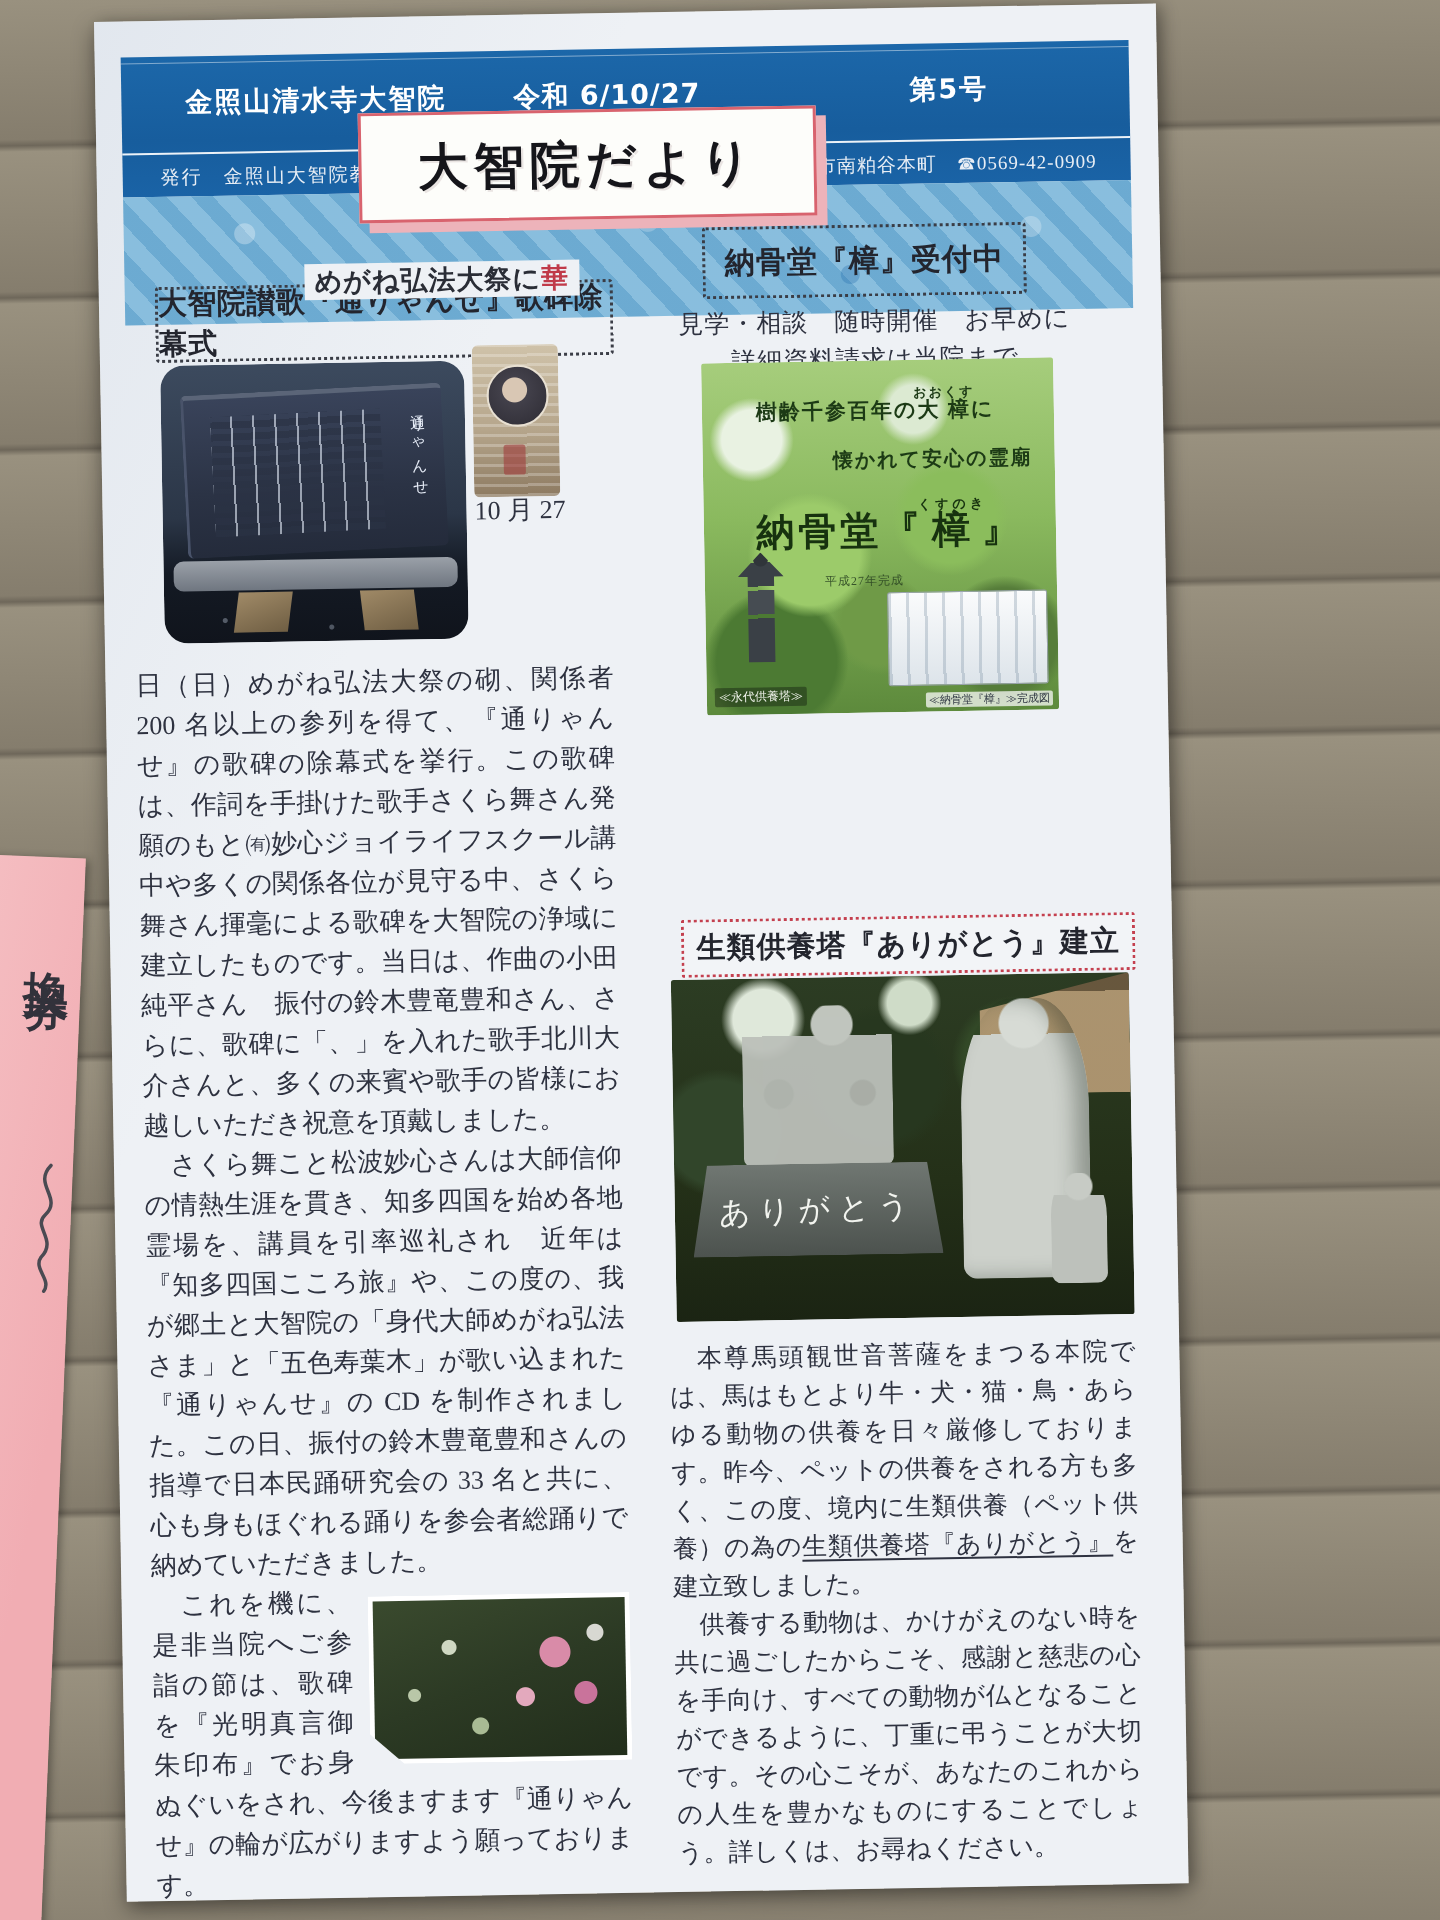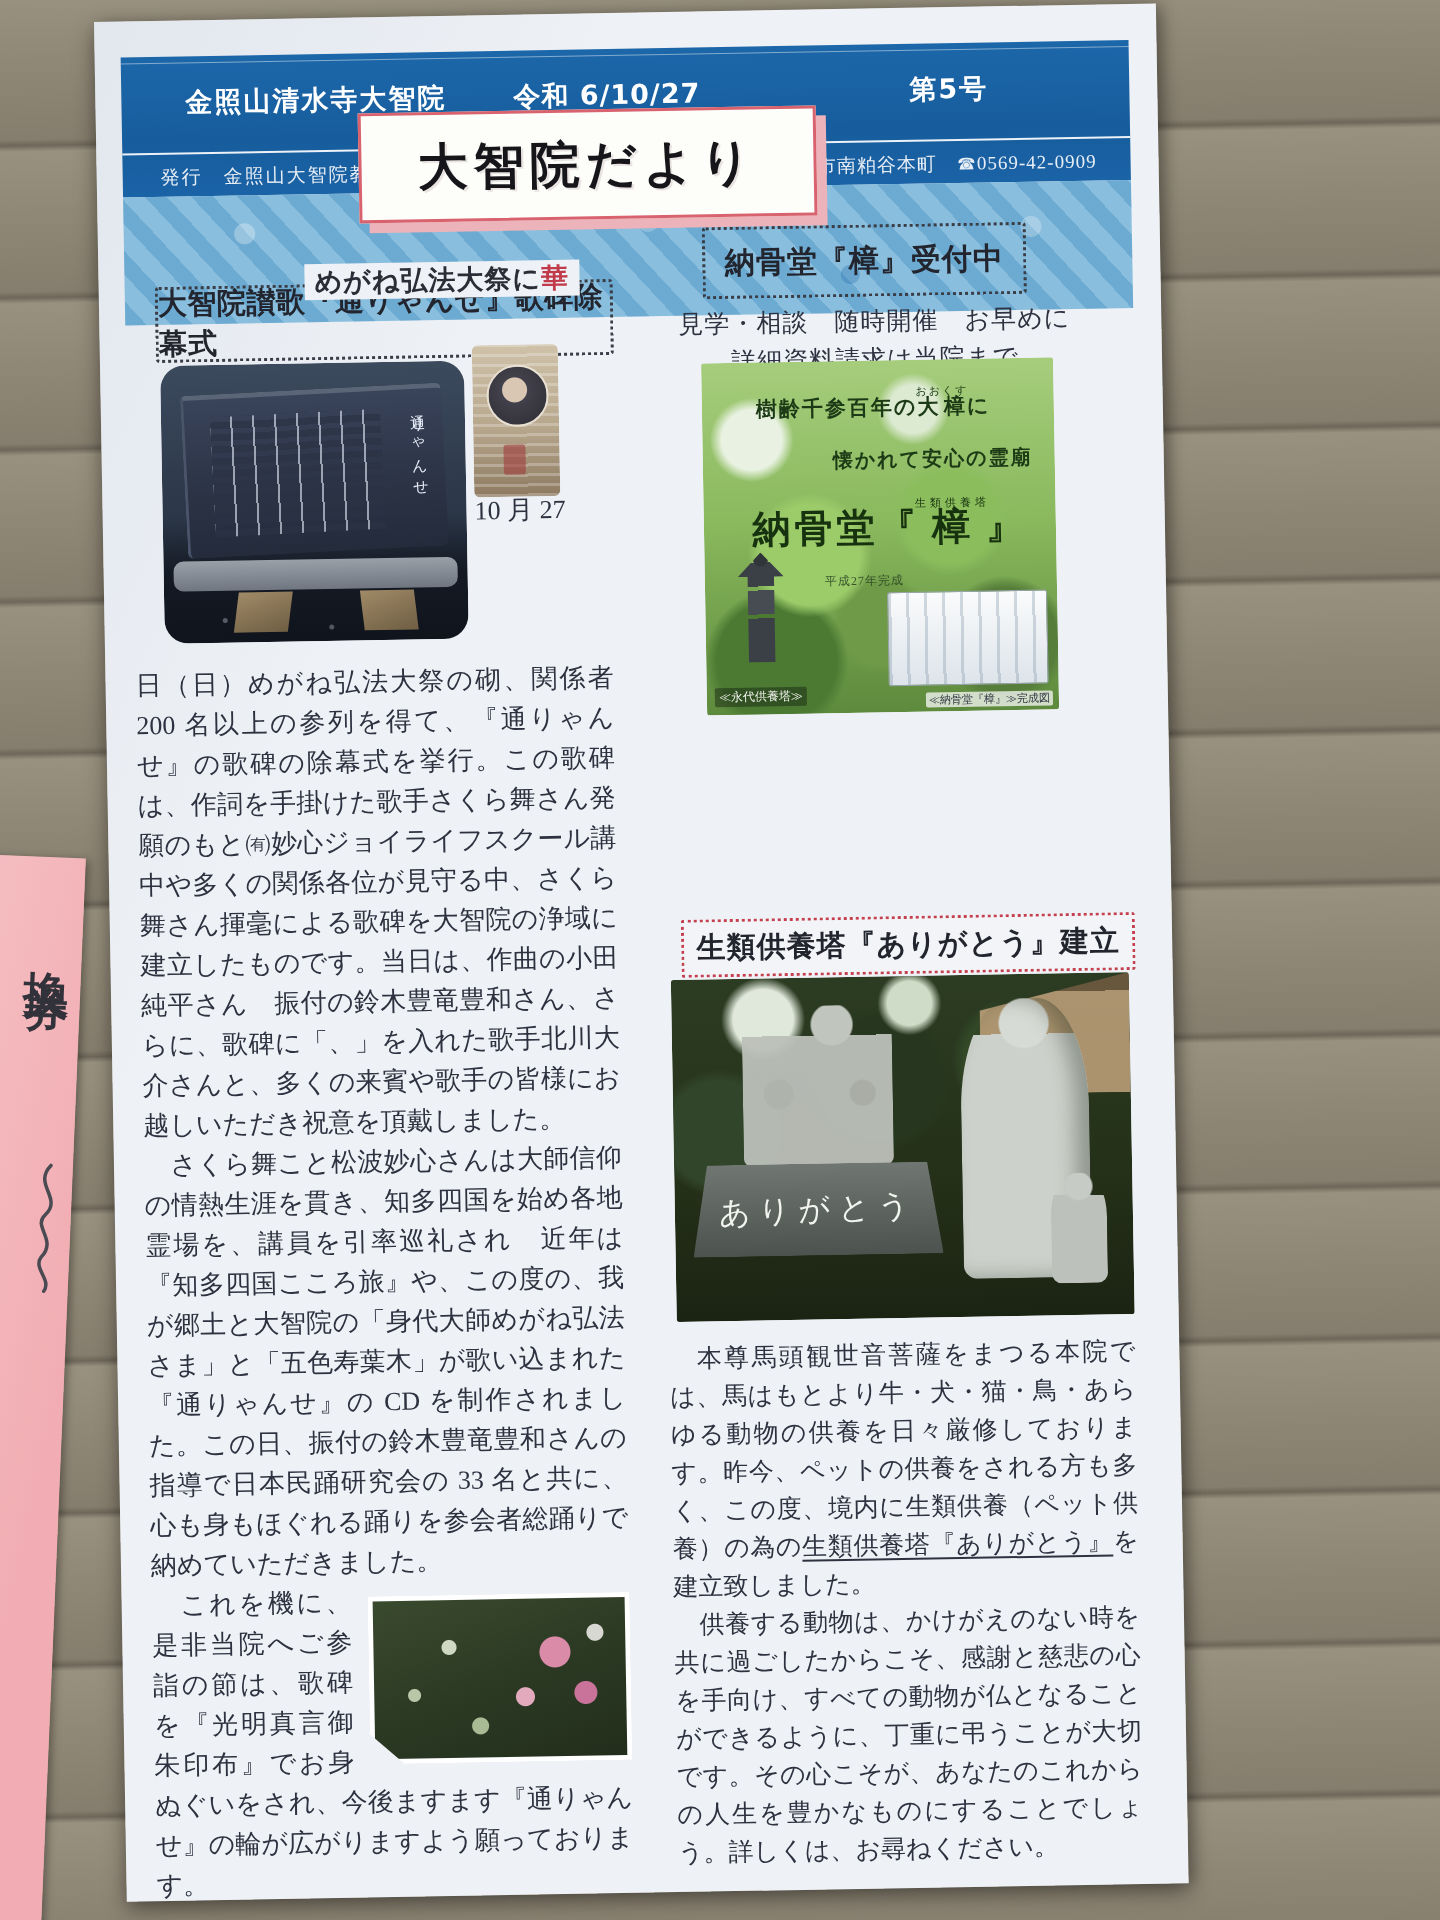--- a/index.html
+++ b/index.html
@@ -177,21 +177,21 @@
       radial-gradient(circle 34px at 60% 14%, #dcead2 24px, transparent 36px),
       radial-gradient(circle 60px at 30% 55%, #9ccB6a 50px, transparent 62px),
       radial-gradient(circle 55px at 70% 45%, #8bbd5c 45px, transparent 58px),
       radial-gradient(circle 70px at 20% 85%, #4c7a33 60px, transparent 72px),
       radial-gradient(circle 60px at 85% 80%, #567d3a 52px, transparent 64px),
       radial-gradient(circle 46px at 50% 75%, #6f9a47 40px, transparent 50px),
       linear-gradient(180deg,#a6cd7c 0%, #8ab95e 45%, #5d8a3c 100%);
     color:#1c3a15;
   }
   .tree-l1{position:absolute;top:26px;left:54px;font-size:21px;font-weight:bold;letter-spacing:2px;white-space:nowrap;}
-  .tree-l1 rt,.tree-big rt{font-size:11px;font-weight:normal;}
+  .tree-l1 rt,.tree-big rt{font-size:13px;font-weight:bold;}
   .tree-l2{position:absolute;top:86px;left:130px;font-size:20px;font-weight:bold;letter-spacing:2px;white-space:nowrap;}
   .tree-big{position:absolute;top:138px;left:46px;width:280px;text-align:center;font-size:38px;font-weight:bold;letter-spacing:4px;color:#17320f;}
   .tree-note{position:absolute;top:212px;left:120px;font-size:12px;color:#274020;opacity:0.85;letter-spacing:1px;}
   .lantern{position:absolute;left:26px;bottom:52px;width:60px;height:110px;
     background:
       radial-gradient(circle 8px at 50% 6%, #30353a 7px, transparent 8px),
       linear-gradient(180deg, transparent 0 10px, #3a4046 10px 34px, transparent 34px 38px, #464c52 38px 62px, transparent 62px 66px, #3a4046 66px 100%);
     clip-path:polygon(50% 0, 88% 22%, 72% 22%, 72% 100%, 28% 100%, 28% 22%, 12% 22%);}
   .tree-cap-l{position:absolute;left:8px;bottom:8px;font-size:12px;color:#f2f5ee;background:rgba(20,30,15,0.45);padding:1px 4px;border-radius:2px;}
   .building{position:absolute;right:10px;bottom:26px;width:158px;height:92px;background:linear-gradient(180deg,#fafbfc,#dde4ea);border:1px solid #9aa4ad;border-radius:3px;
@@ -317,21 +317,21 @@
     </div>
     <div class="rinfo i1">見学・相談　随時開催　お早めに</div>
     <div class="rinfo i2">詳細資料請求は当院まで</div>
 
     <div class="tree-photo">
       <div class="tree-l1">
         <span>樹齢千参百年の</span><ruby><span>大樟</span><rt>おおくす</rt></ruby><span>に</span>
       </div>
       <div class="tree-l2">懐かれて安心の霊廟</div>
       <div class="tree-big">
-        <span>納骨堂『</span><ruby><span>樟</span><rt>生類供養塔</rt></ruby><span>』</span>
+        <span>納骨堂『</span><ruby><span>樟</span><rt>くすのき</rt></ruby><span>』</span>
       </div>
       <div class="tree-note">平成27年完成</div>
       <div class="lantern"></div>
       <div class="tree-cap-l">≪永代供養塔≫</div>
       <div class="building"></div>
       <div class="tree-cap-r">≪納骨堂『樟』≫完成図</div>
     </div>
 
     <div class="rbox2">
       <div class="t">生類供養塔『ありがとう』建立</div>

